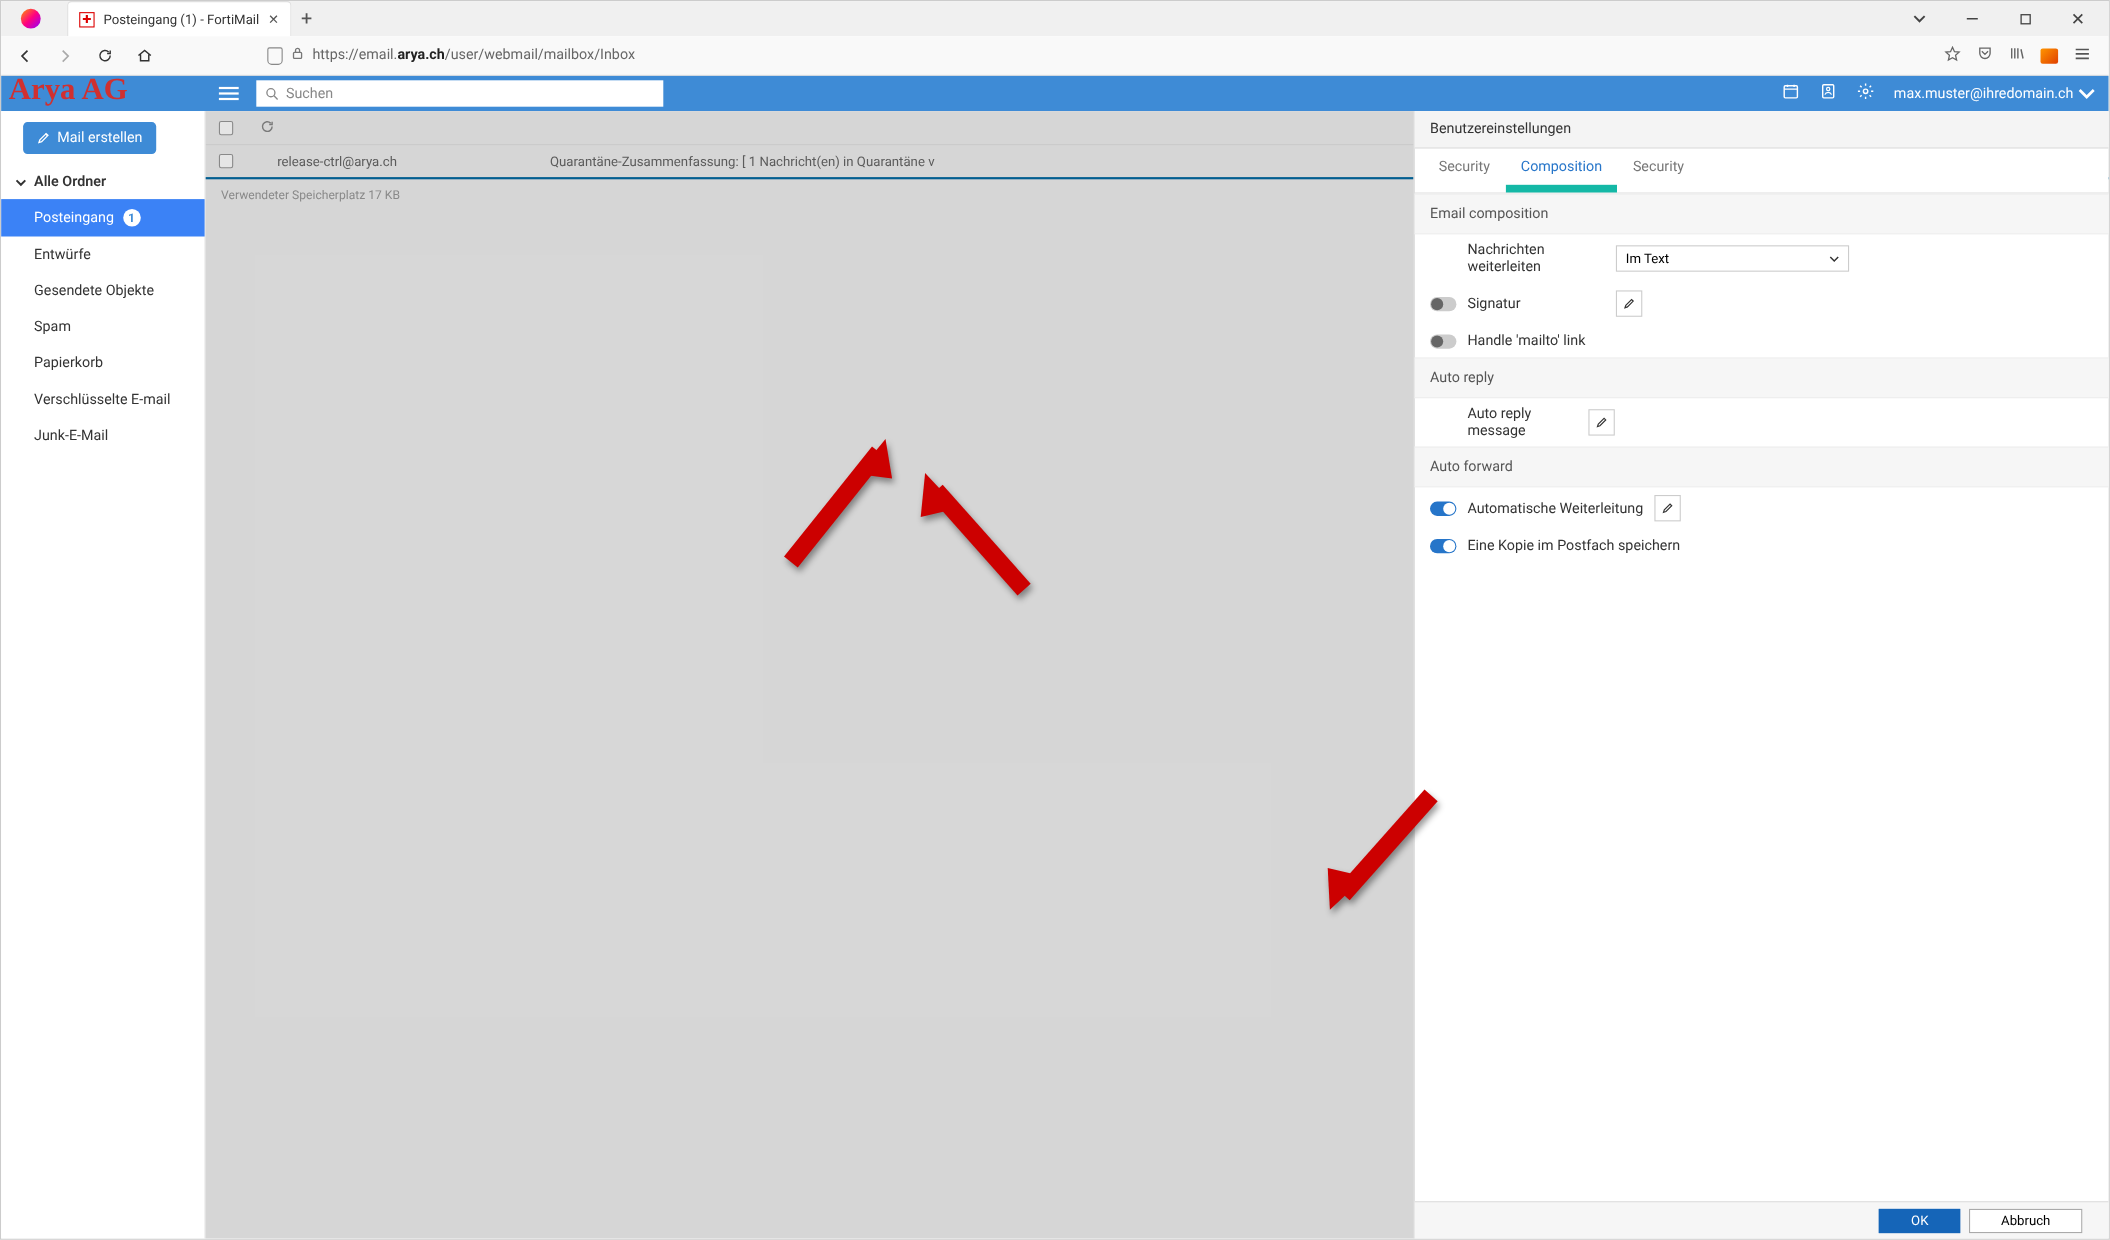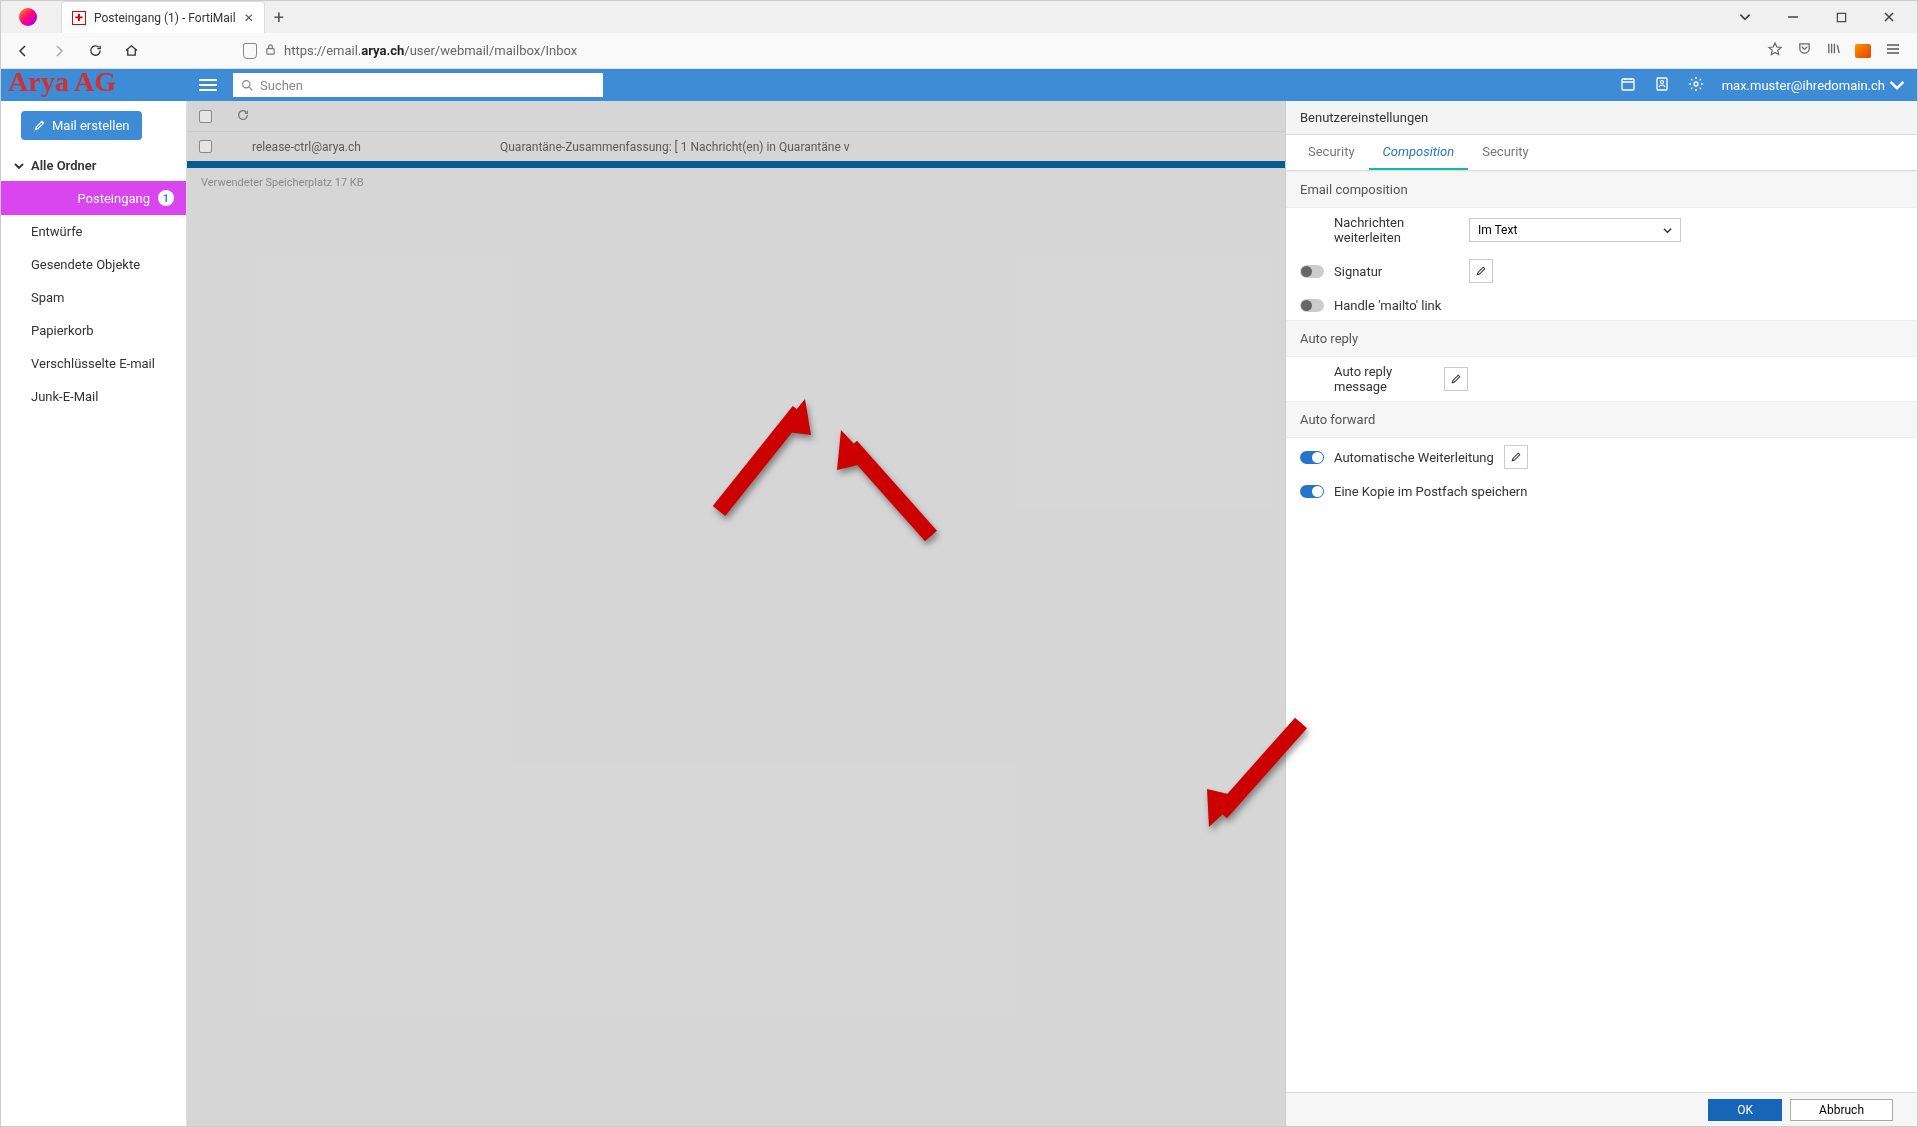--- a/index.html
+++ b/index.html
@@ -37,39 +37,39 @@
 .user-dropdown { display: flex; align-items: center; gap: 4px; }
 
 
 .main { display: flex; height: calc(100% - 100px); }
 .sidebar { width: 186px; background: #fff; border-right: 1px solid #ddd; font-size: 13px; color: #333; }
 .compose-btn { margin: 10px 0 10px 20px; background: #3e8bd6; color: #fff; border: none; border-radius: 4px; padding: 7px 12px; font-size: 13px; display: flex; align-items: center; gap: 6px; cursor: pointer; }
 .compose-btn svg { width: 13px; height: 13px; }
 .folders-header { padding: 8px 12px; font-weight: 600; font-size: 13px; display: flex; align-items: center; gap: 6px; }
 .folders-header svg { width: 12px; height: 12px; }
 .folder { padding: 9px 12px 9px 30px; cursor: pointer; display: flex; align-items: center; gap: 8px; }
-.folder.active { background: #d946ef; color: #fff; justify-content: flex-end; }
+.folder.active { background: #3b82f6; color: #fff; }
 .badge { background: #fff; color: #3e8bd6; border-radius: 9px; min-width: 16px; height: 16px; font-size: 11px; display: inline-flex; align-items: center; justify-content: center; font-weight: bold; }
 
 .maillist { flex: 1; position: relative; background: #efefef; }
 .overlay-dim { position: absolute; inset: 0; background: rgba(0,0,0,0.10); }
 .mail-toolbar { height: 30px; display: flex; align-items: center; gap: 24px; padding: 0 12px; }
 .checkbox { width: 13px; height: 13px; border: 1px solid #999; background: #fff; border-radius: 2px; }
 .refresh { color: #888; }
 .mail-row { height: 30px; display: flex; align-items: center; gap: 28px; padding: 0 12px; font-size: 12px; color: #666; border-top: 1px solid #e0e0e0; }
 .mail-row .from { width: 220px; margin-left: 12px; }
 .mail-row .subj { flex: 1; white-space: nowrap; overflow: hidden; text-overflow: ellipsis; }
-.storage { padding: 8px 14px; font-size: 11px; color: #999; border-top: 7px solid #0369a1; }
+.storage { padding: 8px 14px; font-size: 11px; color: #999; border-top: 2px solid #0369a1; }
 
 
 .settings-panel { position: absolute; right: 0; top: 100px; bottom: 0; width: 632px; background: #fff; border-left: 1px solid #ccc; display: flex; flex-direction: column; font-size: 13px; z-index: 5; }
 .panel-title { padding: 9px 14px; background: #f4f4f4; border-bottom: 1px solid #ddd; font-size: 13px; color: #333; }
 .tabs { display: flex; border-bottom: 1px solid #ddd; padding: 0 8px; }
 .tabitem { padding: 9px 14px; color: #777; cursor: pointer; }
-.tabitem.active { color: #2675c9; border-bottom: 2px solid #14b8a6; font-style: italic; }
+.tabitem.active { color: #2675c9; border-bottom: 7px solid #14b8a6; }
 .section-header { padding: 10px 14px; background: #f6f6f6; color: #555; border-bottom: 1px solid #eee; border-top: 1px solid #eee; font-size: 13px; }
 .setting-row { display: flex; align-items: center; padding: 7px 14px; gap: 10px; min-height: 30px; }
 .toggle { width: 24px; height: 13px; border-radius: 7px; position: relative; flex-shrink: 0; cursor: pointer; }
 .toggle.off { background: #ccc; }
 .toggle.off::after { content: ""; position: absolute; left: 1px; top: 1px; width: 11px; height: 11px; background: #666; border-radius: 50%; }
 .toggle.on { background: #2675c9; }
 .toggle.on::after { content: ""; position: absolute; right: 1px; top: 1px; width: 11px; height: 11px; background: #fff; border-radius: 50%; }
 .setting-label { width: 125px; color: #333; }
 .setting-label.wide { width: auto; }
 .edit-btn { width: 24px; height: 24px; border: 1px solid #ccc; display: flex; align-items: center; justify-content: center; cursor: pointer; }

